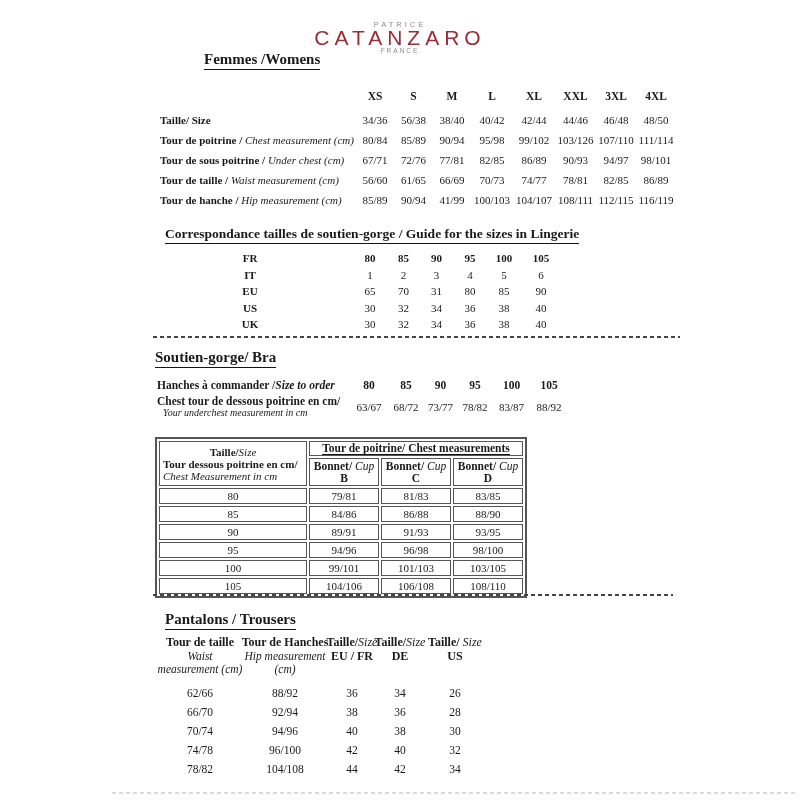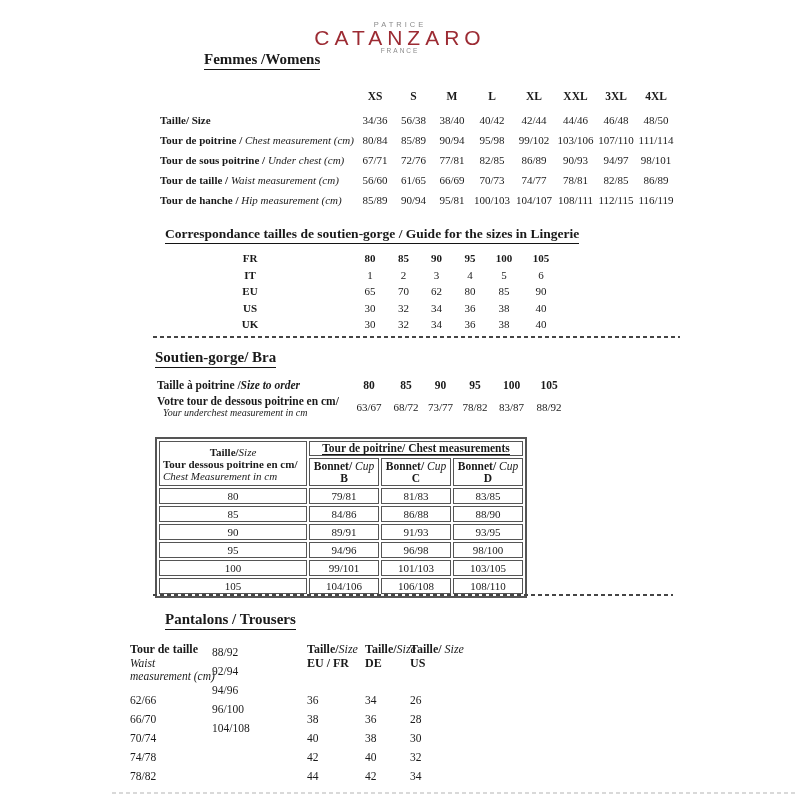--- a/index.html
+++ b/index.html
@@ -61,21 +61,21 @@
   #cup-table .cupcol{width:62px;margin-left:29px;}
   #cup-table .lefthead{text-align:left;font-size:11px;}
   #cup-table .lefthead .c{text-align:center;}
   #cup-table .chesthead span{display:inline-block;border-bottom:1.2px solid #141414;
              font-weight:bold;font-size:11.5px;padding-bottom:0px;}
   #cup-table .bonnet{height:26px;font-size:11.5px;}
   #cup-table .drow td{height:14px;line-height:13px;}
 
   
   #trousers-table{top:636px;left:0;width:760px;height:160px;}
-  .tcol{position:absolute;top:7px;font-size:11.5px;}
+  .tcol{position:absolute;top:0;text-align:center;font-size:11.5px;}
   .thead{height:48px;}
   .th1{font-size:12px;line-height:13.5px;white-space:nowrap;}
   .th2{font-size:11.5px;line-height:13.5px;white-space:nowrap;}
   .tval{height:19px;line-height:19px;font-size:11.5px;}
 </style>
 </head>
 <body>
 
 <div id="page">
 
@@ -112,21 +112,21 @@
         <span class="cell u40">48/50</span>
       </div>
 
       <div class="wrow">
         <span class="wlabel"><span class="b">Tour de poitrine / </span><span class="i">Chest measurement (cm)</span></span>
         <span class="cell u38">80/84</span>
         <span class="cell u39">85/89</span>
         <span class="cell u38">90/94</span>
         <span class="cell u42">95/98</span>
         <span class="cell u42">99/102</span>
-        <span class="cell u41">103/106</span>
+        <span class="cell u41">103/126</span>
         <span class="cell u40">107/110</span>
         <span class="cell u40">111/114</span>
       </div>
 
       <div class="wrow">
         <span class="wlabel"><span class="b">Tour de sous poitrine / </span><span class="i">Under chest (cm)</span></span>
         <span class="cell u38">67/71</span>
         <span class="cell u39">72/76</span>
         <span class="cell u38">77/81</span>
         <span class="cell u42">82/85</span>
@@ -145,21 +145,21 @@
         <span class="cell u42">74/77</span>
         <span class="cell u41">78/81</span>
         <span class="cell u40">82/85</span>
         <span class="cell u40">86/89</span>
       </div>
 
       <div class="wrow">
         <span class="wlabel"><span class="b">Tour de hanche / </span><span class="i">Hip measurement (cm)</span></span>
         <span class="cell u38">85/89</span>
         <span class="cell u39">90/94</span>
-        <span class="cell u38">95/81</span>
+        <span class="cell u38">41/99</span>
         <span class="cell u42">100/103</span>
         <span class="cell u42">104/107</span>
         <span class="cell u41">108/111</span>
         <span class="cell u40">112/115</span>
         <span class="cell u40">116/119</span>
       </div>
 
   </div>
 
   <div class="abs" style="top:224px;left:165px;">
@@ -188,21 +188,21 @@
         <span class="cell u34">4</span>
         <span class="cell u34">5</span>
         <span class="cell u40">6</span>
       </div>
 
       <div class="lrow">
         <span class="cell u40 b">EU</span>
         <span class="u83"></span>
         <span class="cell u34">65</span>
         <span class="cell u33">70</span>
-        <span class="cell u33">62</span>
+        <span class="cell u33">31</span>
         <span class="cell u34">80</span>
         <span class="cell u34">85</span>
         <span class="cell u40">90</span>
       </div>
 
       <div class="lrow">
         <span class="cell u40 b">US</span>
         <span class="u83"></span>
         <span class="cell u34">30</span>
         <span class="cell u33">32</span>
@@ -225,32 +225,32 @@
 
   </div>
 
   <div class="abs dash" style="top:336px;left:153px;width:527px;"></div>
 
   <div class="abs" style="top:348px;left:155px;">
     <span class="heading h15">Soutien-gorge/ Bra</span>
   </div>
 
   <div class="abs brow" id="bra-order-row">
-    <span class="u193"><span class="b">Taille à poitrine /</span><span class="bi">Size to order</span></span>
+    <span class="u193"><span class="b">Hanches à commander /</span><span class="bi">Size to order</span></span>
     <span class="cell u38">80</span>
     <span class="cell u36">85</span>
     <span class="cell u33">90</span>
     <span class="cell u36">95</span>
     <span class="cell u37">100</span>
     <span class="cell u38">105</span>
   </div>
 
   <div class="abs brow" id="bra-under-row">
     <span class="u193">
-      <span class="b" style="display:block;">Votre tour de dessous poitrine en cm/</span>
+      <span class="b" style="display:block;">Chest tour de dessous poitrine en cm/</span>
       <span class="i under-l2" style="display:block;">Your underchest measurement in cm</span>
     </span>
     <span class="cell u38">63/67</span>
     <span class="cell u36">68/72</span>
     <span class="cell u33">73/77</span>
     <span class="cell u36">78/82</span>
     <span class="cell u37">83/87</span>
     <span class="cell u38">88/92</span>
   </div>
 
@@ -345,20 +345,25 @@
         <div class="tval">66/70</div>
 
         <div class="tval">70/74</div>
 
         <div class="tval">74/78</div>
 
         <div class="tval">78/82</div>
 
     </div>
     <div class="tcol" style="left:212px;width:146px;">
+      <div class="thead">
+        <div class="th1 b">Tour de Hanches</div>
+        <div class="th2 i">Hip measurement</div>
+        <div class="th2 i">(cm)</div>
+      </div>
 
         <div class="tval">88/92</div>
 
         <div class="tval">92/94</div>
 
         <div class="tval">94/96</div>
 
         <div class="tval">96/100</div>
 
         <div class="tval">104/108</div>

